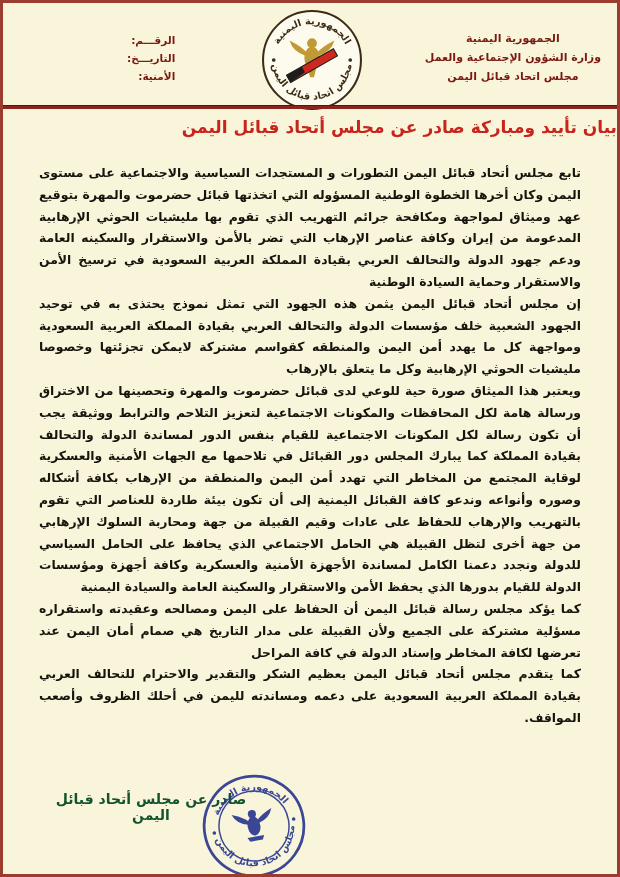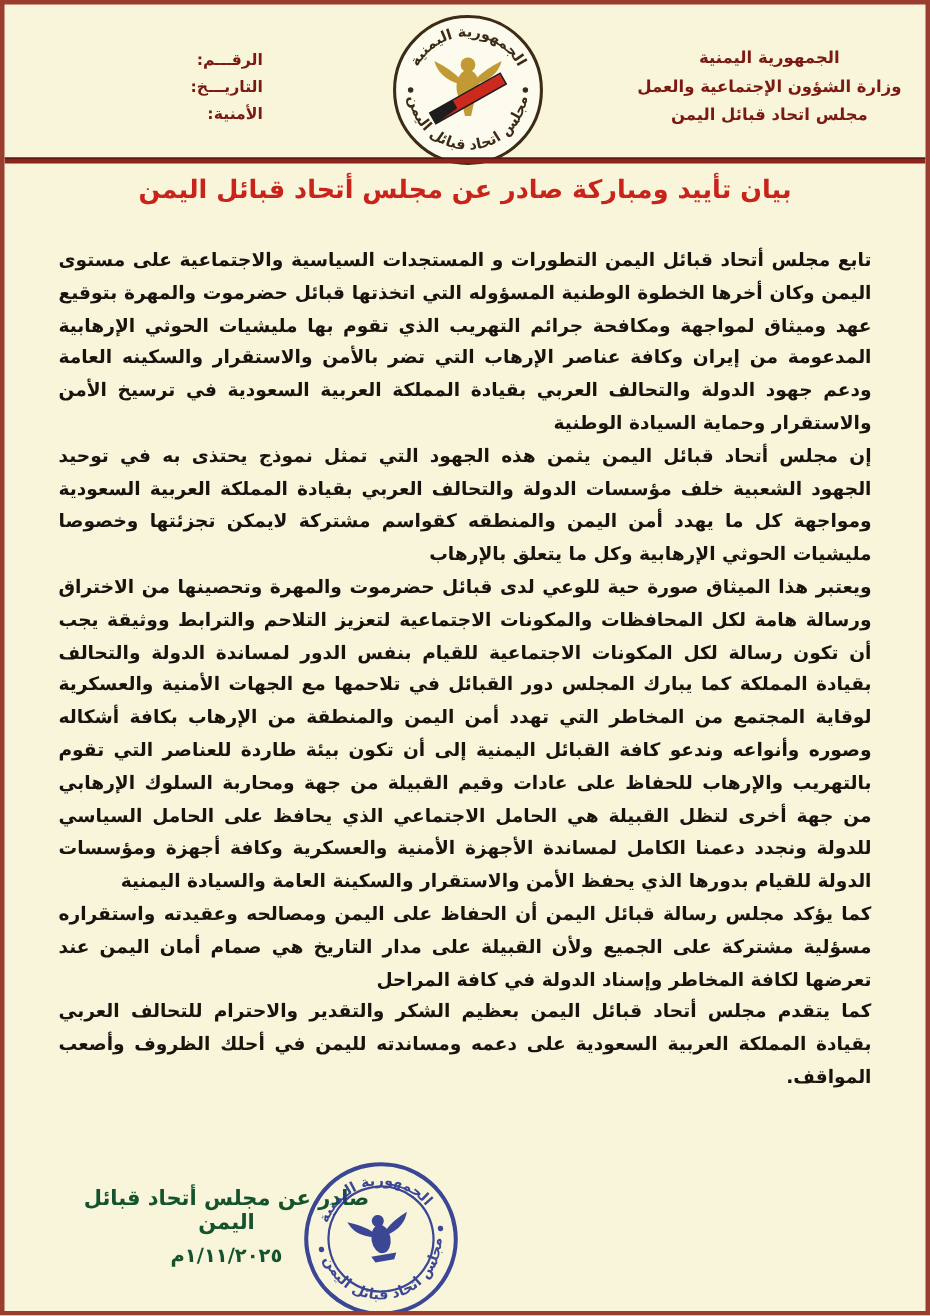--- a/index.html
+++ b/index.html
@@ -30,21 +30,21 @@
     width:102px;height:102px;
   }
   .rule{
     position:absolute;top:102px;left:0;right:0;
     height:3px;background:#8a241c;
     border-top:1px solid #5e140e;
   }
   
   .doc-title{
     position:absolute;top:114px;left:0;right:0;
-    direction:rtl;text-align:center;
+    direction:rtl;
     color:#c9241c;font-weight:bold;font-size:17px;
   }
   
   .body-text{
     position:absolute;top:147px;left:36px;right:36px;bottom:92px;
     direction:rtl;text-align:justify;
     color:#17130d;font-weight:bold;
     font-size:12.4px;line-height:21.8px;
     overflow:hidden;
     margin-top:12px;
@@ -120,21 +120,20 @@
   <div class="body-text">
     <p>تابع مجلس أتحاد قبائل اليمن التطورات و المستجدات السياسية والاجتماعية على مستوى اليمن وكان أخرها الخطوة الوطنية المسؤوله التي اتخذتها قبائل حضرموت والمهرة بتوقيع عهد وميثاق لمواجهة ومكافحة جرائم التهريب الذي تقوم بها مليشيات الحوثي الإرهابية المدعومة من إيران وكافة عناصر الإرهاب التي تضر بالأمن والاستقرار والسكينه العامة ودعم جهود الدولة والتحالف العربي بقيادة المملكة العربية السعودية في ترسيخ الأمن والاستقرار وحماية السيادة الوطنية</p>
     <p>إن مجلس أتحاد قبائل اليمن يثمن هذه الجهود التي تمثل نموذج يحتذى به في توحيد الجهود الشعبية خلف مؤسسات الدولة والتحالف العربي بقيادة المملكة العربية السعودية ومواجهة كل ما يهدد أمن اليمن والمنطقه كقواسم مشتركة لايمكن تجزئتها وخصوصا مليشيات الحوثي الإرهابية وكل ما يتعلق بالإرهاب</p>
     <p>ويعتبر هذا الميثاق صورة حية للوعي لدى قبائل حضرموت والمهرة وتحصينها من الاختراق ورسالة هامة لكل المحافظات والمكونات الاجتماعية لتعزيز التلاحم والترابط ووثيقة يجب أن تكون رسالة لكل المكونات الاجتماعية للقيام بنفس الدور لمساندة الدولة والتحالف بقيادة المملكة كما يبارك المجلس دور القبائل في تلاحمها مع الجهات الأمنية والعسكرية لوقاية المجتمع من المخاطر التي تهدد أمن اليمن والمنطقة من الإرهاب بكافة أشكاله وصوره وأنواعه وندعو كافة القبائل اليمنية إلى أن تكون بيئة طاردة للعناصر التي تقوم بالتهريب والإرهاب للحفاظ على عادات وقيم القبيلة من جهة ومحاربة السلوك الإرهابي من جهة أخرى لتظل القبيلة هي الحامل الاجتماعي الذي يحافظ على الحامل السياسي للدولة ونجدد دعمنا الكامل لمساندة الأجهزة الأمنية والعسكرية وكافة أجهزة ومؤسسات الدولة للقيام بدورها الذي يحفظ الأمن والاستقرار والسكينة العامة والسيادة اليمنية</p>
     <p>كما يؤكد مجلس رسالة قبائل اليمن أن الحفاظ على اليمن ومصالحه وعقيدته واستقراره مسؤلية مشتركة على الجميع ولأن القبيلة على مدار التاريخ هي صمام أمان اليمن عند تعرضها لكافة المخاطر وإسناد الدولة في كافة المراحل</p>
     <p>كما يتقدم مجلس أتحاد قبائل اليمن بعظيم الشكر والتقدير والاحترام للتحالف العربي بقيادة المملكة العربية السعودية على دعمه ومساندته لليمن في أحلك الظروف وأصعب المواقف.</p>
   </div>
 
   <div class="footer-issued">
     <div class="issued-line">صادر عن مجلس أتحاد قبائل اليمن</div>
-    <div class="issued-date">١/١١/٢٠٢٥م</div>
   </div>
 
   <svg class="stamp" viewBox="0 0 100 100">
     <defs>
       <path id="stampTop" d="M 14,52 A 36,36 0 0 1 86,52"></path>
       <path id="stampBottom" d="M 12,50 A 38,38 0 0 0 88,50"></path>
     </defs>
     <circle cx="50" cy="50" r="47" fill="none" stroke="#2b3990" stroke-width="2.6"></circle>
     <circle cx="50" cy="50" r="33" fill="none" stroke="#2b3990" stroke-width="1.4"></circle>
     <circle cx="12" cy="50" r="1.7" fill="#2b3990"></circle>

